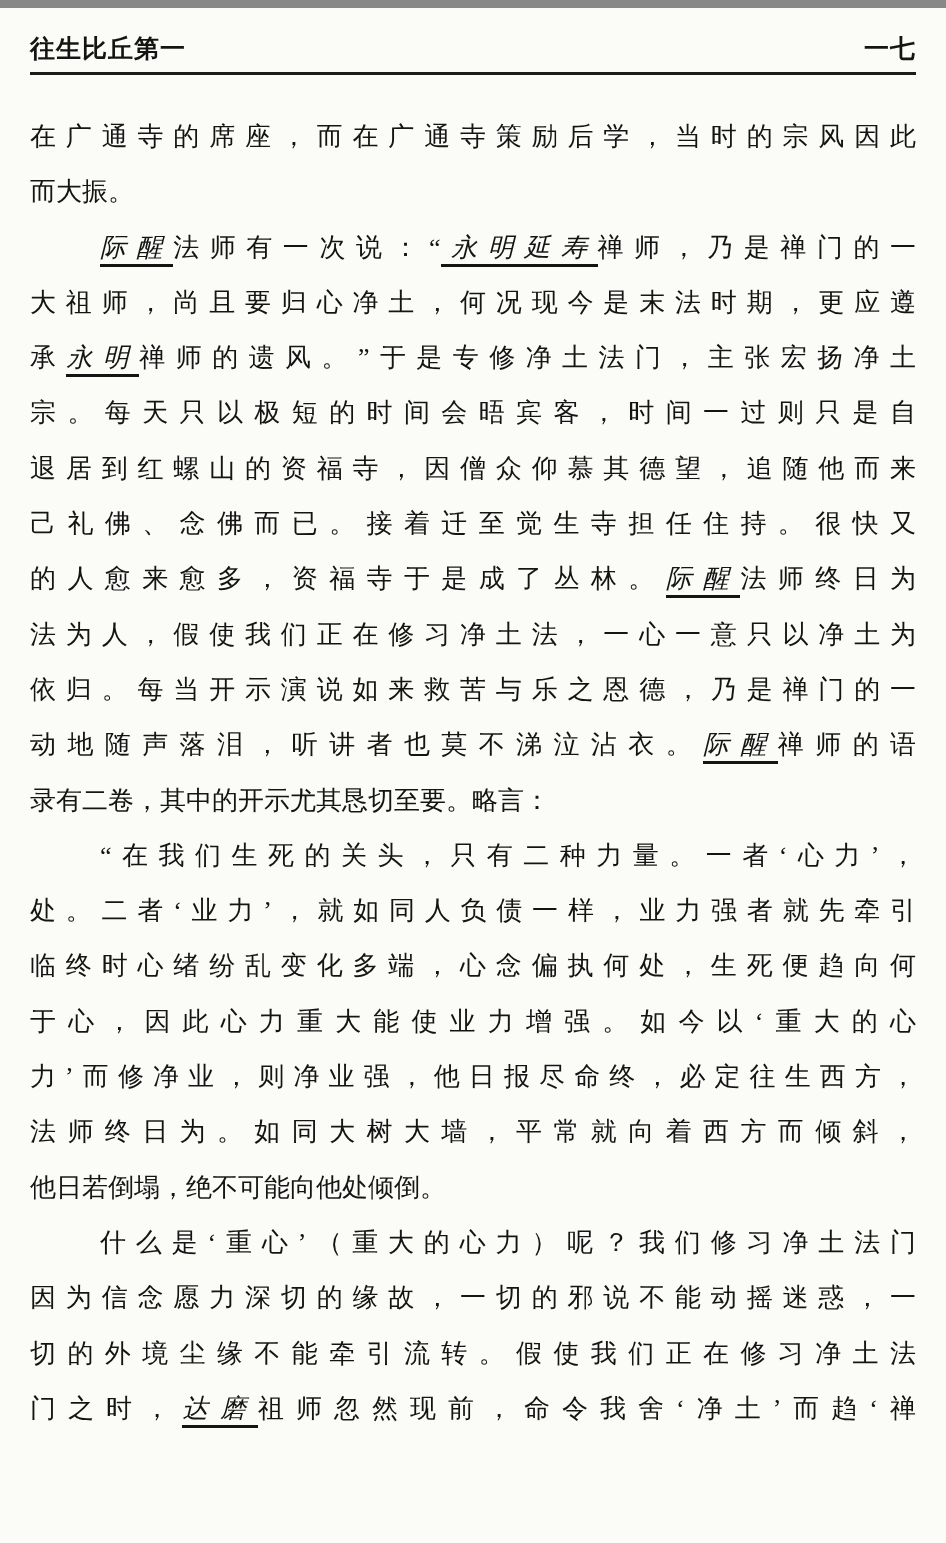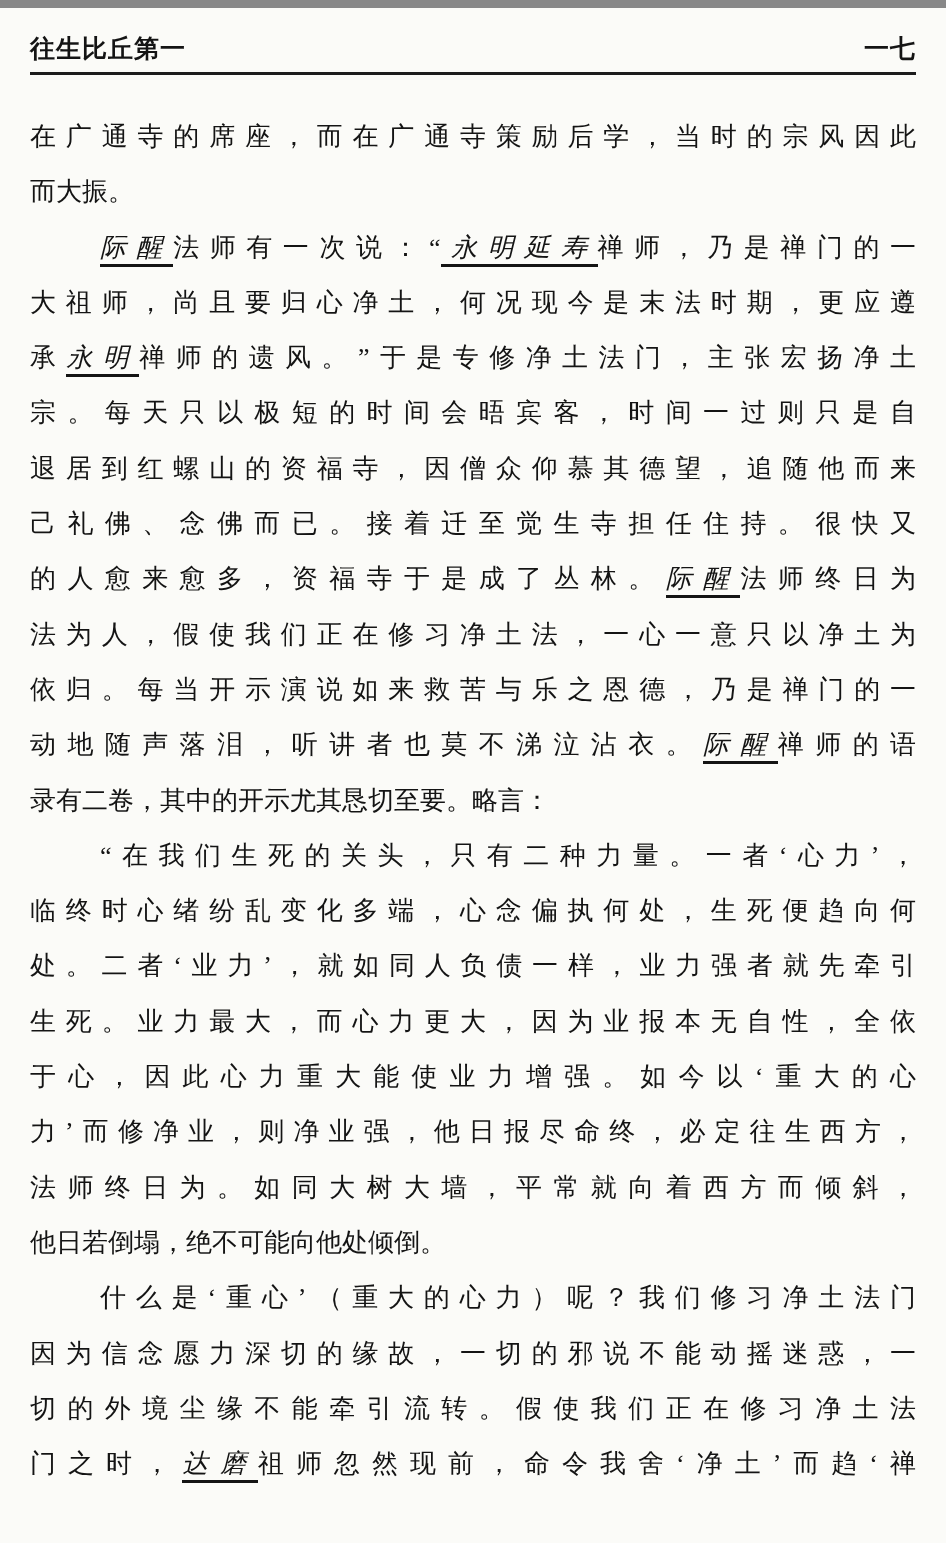--- a/index.html
+++ b/index.html
@@ -77,23 +77,22 @@
       <div class="line fill"><span>承</span><span class="pn">永明</span><span>禅师的遗风。”于是专修净土法门，主张宏扬净土</span></div>
       <div class="line fill"><span>宗。每天只以极短的时间会晤宾客，时间一过则只是自</span></div>
       <div class="line fill"><span>退居到红螺山的资福寺，因僧众仰慕其德望，追随他而来</span></div>
       <div class="line fill"><span>己礼佛、念佛而已。接着迁至觉生寺担任住持。很快又</span></div>
       <div class="line fill"><span>的人愈来愈多，资福寺于是成了丛林。</span><span class="pn">际醒</span><span>法师终日为</span></div>
       <div class="line fill"><span>法为人，假使我们正在修习净土法，一心一意只以净土为</span></div>
       <div class="line fill"><span>依归。每当开示演说如来救苦与乐之恩德，乃是禅门的一</span></div>
       <div class="line fill"><span>动地随声落泪，听讲者也莫不涕泣沾衣。</span><span class="pn">际醒</span><span>禅师的语</span></div>
       <div class="line short"><span>录有二卷，其中的开示尤其恳切至要。略言：</span></div>
       <div class="line fill indent"><span>“在我们生死的关头，只有二种力量。一者‘心力’，</span></div>
+      <div class="line fill"><span>处。二者‘业力’，就如同人负债一样，业力强者就先牵引</span></div>
       <div class="line fill"><span>临终时心绪纷乱变化多端，心念偏执何处，生死便趋向何</span></div>
-      <div class="line fill"><span>处。二者‘业力’，就如同人负债一样，业力强者就先牵引</span></div>
-      <div class="line fill"><span>生死。业力最大，而心力更大，因为业报本无自性，全依</span></div>
       <div class="line fill"><span>于心，因此心力重大能使业力增强。如今以‘重大的心</span></div>
       <div class="line fill"><span>力’而修净业，则净业强，他日报尽命终，必定往生西方，</span></div>
       <div class="line fill"><span>法师终日为。如同大树大墙，平常就向着西方而倾斜，</span></div>
       <div class="line short"><span>他日若倒塌，绝不可能向他处倾倒。</span></div>
       <div class="line fill indent"><span>什么是‘重心’（重大的心力）呢？我们修习净土法门</span></div>
       <div class="line fill"><span>因为信念愿力深切的缘故，一切的邪说不能动摇迷惑，一</span></div>
       <div class="line fill"><span>切的外境尘缘不能牵引流转。假使我们正在修习净土法</span></div>
       <div class="line fill"><span>门之时，</span><span class="pn">达磨</span><span>祖师忽然现前，命令我舍‘净土’而趋‘禅</span></div>
     </div>
 </div>

